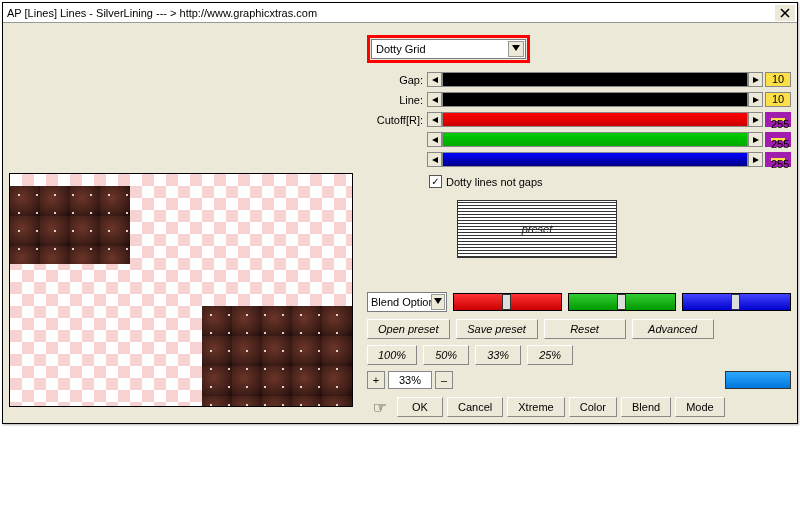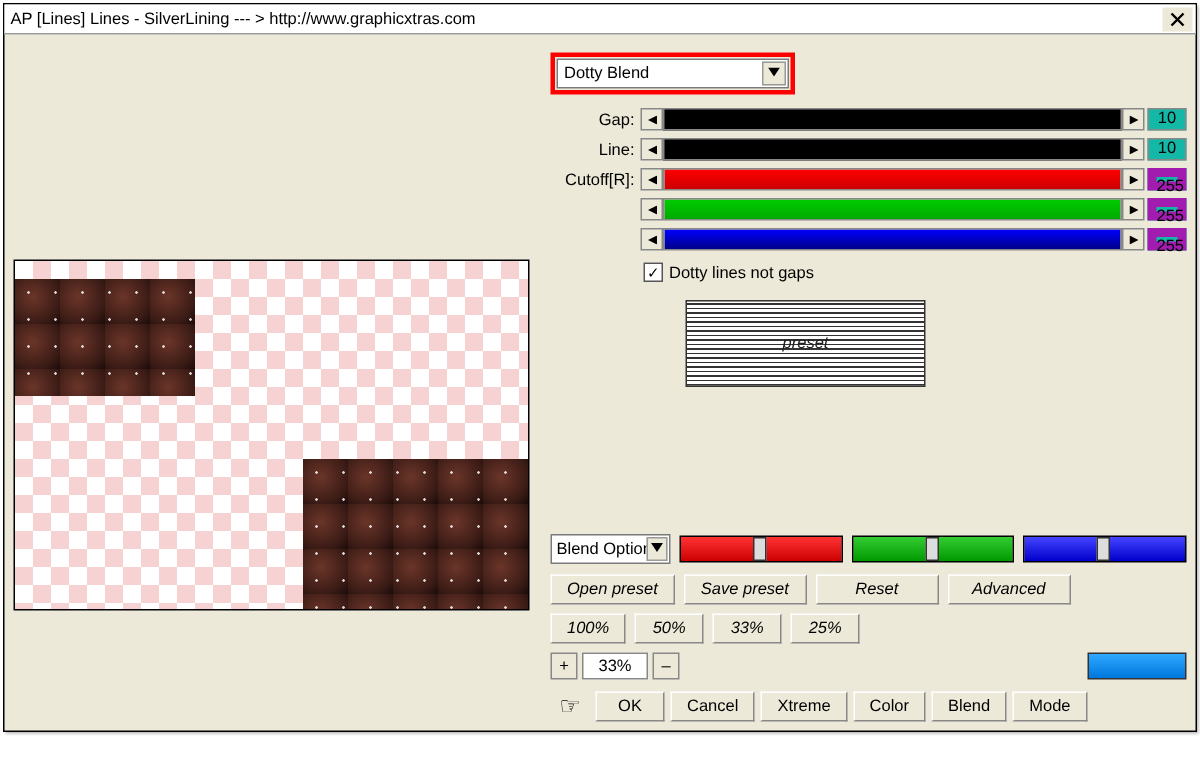--- a/index.html
+++ b/index.html
@@ -1,17 +1,17 @@
 <!DOCTYPE html>
 <html><head>
 <meta charset="utf-8">
 <style>
   * { box-sizing: border-box; margin: 0; padding: 0; font-family: "Tahoma", "MS Sans Serif", sans-serif; font-size: 11px; }
   body { background: #fff; width: 800px; height: 522px; overflow: hidden; }
-  .window { width: 796px; height: 486px; border: 1px solid #000; margin: 2px; background: #ece9d8; box-shadow: 1px 1px 2px rgba(0,0,0,.3); display: flex; flex-direction: column; justify-content: center; }
+  .window { width: 796px; height: 422px; border: 1px solid #000; margin: 2px; background: #ece9d8; box-shadow: 1px 1px 2px rgba(0,0,0,.3); display: flex; flex-direction: column; justify-content: center; }
   .titlebar { height: 20px; background: #fff; border-bottom: 1px solid #999; display: flex; align-items: center; padding: 0 2px; }
   .titlebar .title { flex: 1; padding-left: 2px; }
   .close-btn { width: 20px; height: 16px; display: flex; align-items: center; justify-content: center; background: #ece9d8; cursor: default; }
   .content { flex: 1; display: flex; padding: 6px; gap: 8px; }
   .left-pane { width: 350px; display: flex; flex-direction: column; padding-top: 144px; }
   .preview { width: 344px; height: 234px; border: 1px solid #000; background: #f0f0f0; position: relative; overflow: hidden; }
   .checker { position: absolute; inset: 0;
     background-image:
       linear-gradient(45deg, #f7d2d2 25%, transparent 25%),
       linear-gradient(-45deg, #f7d2d2 25%, transparent 25%),
@@ -32,21 +32,21 @@
   .right-pane { flex: 1; display: flex; flex-direction: column; gap: 2px; padding-top: 6px; }
   .row { display: flex; align-items: center; height: 17px; margin-bottom: 1px; }
   .row .lbl { width: 60px; text-align: right; padding-right: 4px; }
   .dropdown { height: 20px; width: 155px; background: #fff; border: 1px solid #7b7b7b; display: flex; align-items: center; padding: 0 4px; position: relative; }
   .dropdown .arrow { position: absolute; right: 1px; top: 1px; bottom: 1px; width: 16px; background:#ece9d8; border:1px solid #999; display:flex; align-items:center; justify-content:center; }
   .hbar { flex: 1; height: 15px; background: #000; border: 1px solid #888; position: relative; display:flex; }
   .hbar.red { background: linear-gradient(#f00,#c00); }
   .hbar.green { background: linear-gradient(#0c0,#0a0); }
   .hbar.blue { background: linear-gradient(#00f,#008); }
   .hend { width: 15px; height: 15px; background:#ece9d8; border:1px solid #888; display:flex; align-items:center; justify-content:center; font-size:8px; }
-  .valbox { width: 26px; height: 15px; background:#14b8a6; border:1px solid #888; text-align:center; margin-left:2px; line-height:13px;}
+  .valbox { width: 26px; height: 15px; background:#fde047; border:1px solid #888; text-align:center; margin-left:2px; line-height:13px;}
   .hl { border: 3px solid #f00; padding: 1px; }
   .hl-thin { border:6px solid #a21caf; }
   .checkbox-row { display:flex; align-items:center; margin-top:4px; margin-left:62px; gap:4px; }
   .checkbox { width:13px; height:13px; background:#fff; border:1px solid #555; display:flex; align-items:center; justify-content:center; font-size:10px; }
   .logo-box { width:160px; height:58px; margin: 10px auto 10px 90px;
     background: repeating-linear-gradient(0deg,#333 0 1px,#fff 1px 3px);
     border:1px solid #333; display:flex; align-items:center; justify-content:center; font-style:italic; font-family: cursive; font-size:16px; color:#222;
   }
   .spacer { flex:1; }
   .slider-row { display:flex; align-items:center; gap:6px; height:22px; margin-top:2px;}
@@ -95,21 +95,21 @@
           <div class="dot-overlay"></div>
         </div>
       </div>
     </div>
 
     <div class="right-pane">
 
       <div class="row" style="height:auto;margin-bottom:6px;">
         <span class="hl" style="display:inline-block;">
           <span class="dropdown">
-            <span>Dotty Blend</span>
+            <span>Dotty Grid</span>
             <span class="arrow">
                 <svg class="tri">
                   <polygon points="0,0 8,0 4,6"></polygon>
                 </svg>
               </span>
           </span>
         </span>
       </div>
 
       <div class="row">

